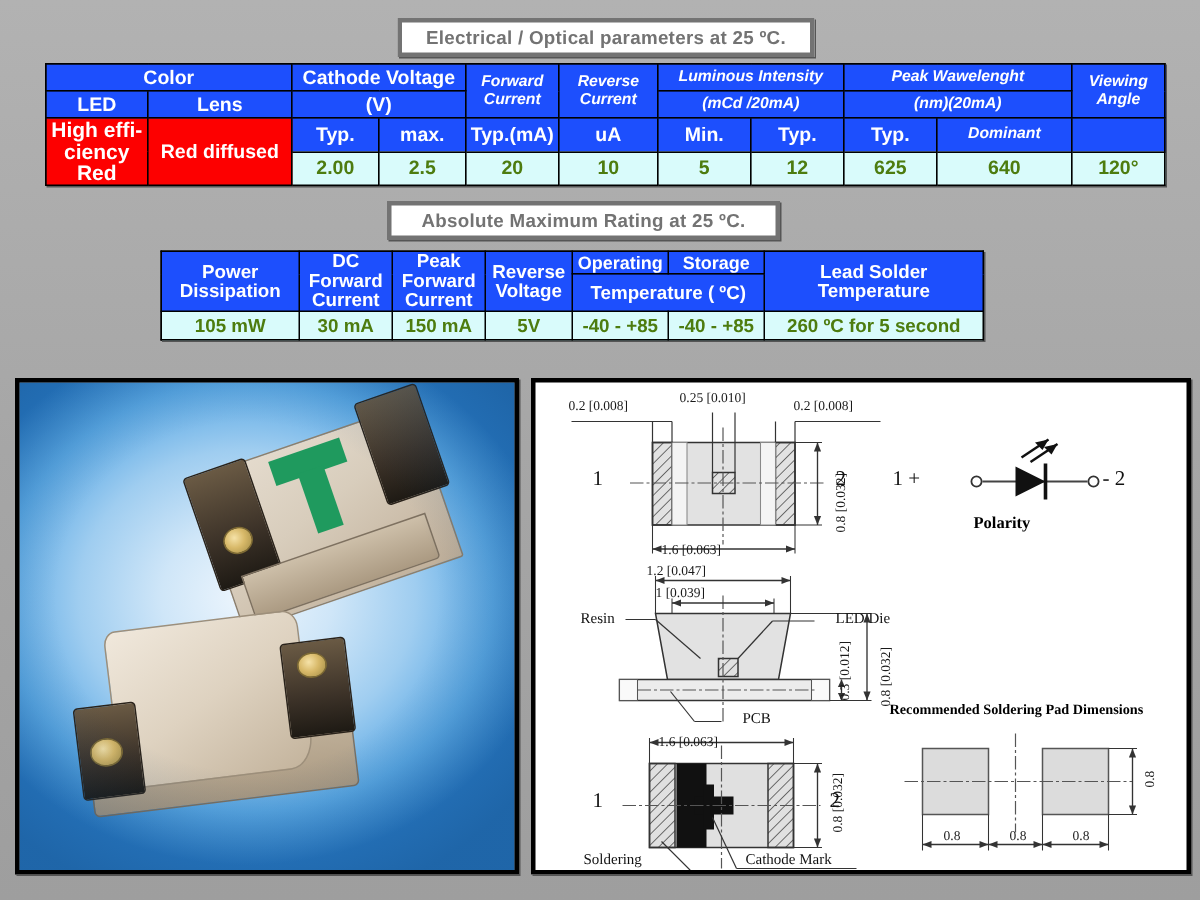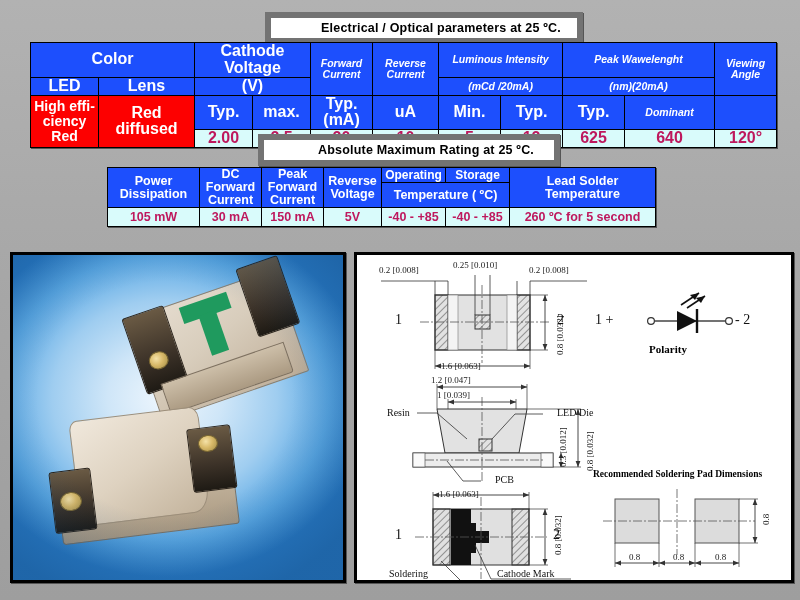--- a/index.html
+++ b/index.html
@@ -13,30 +13,29 @@
   body {
     background: #a9a9a9;
     background-image: linear-gradient(180deg, #b2b2b2 0%, #a6a6a6 50%, #9e9e9e 100%);
     position: relative;
   }
   .abs { position: absolute; }
 
   
   .title-plate {
     background: #ffffff;
-    border: 6px solid #737373;
+    border: 3px solid #737373;
     box-shadow: 1px 1px 0 #555;
     text-align: center;
     font-weight: bold;
-    color: #000000;
+    color: #737373;
     display: flex;
     align-items: center;
     justify-content: center;
     letter-spacing: 0.2px;
-    padding-left: 34px;
   }
 
   
   table.spec {
     border-collapse: collapse;
     background: #0f0f0f;
     box-shadow: 1px 1px 0 #555;
     table-layout: fixed;
   }
   table.spec td {
@@ -50,23 +49,23 @@
   td.hdr {
     background: #1d4ffd;
     color: #ffffff;
   }
   td.red {
     background: #fd0000;
     color: #ffffff;
   }
   td.val {
     background: #d9fbfb;
-    color: #be185d;
-  }
-  .t1 td { font-size: 16px; height: 17px; }
+    color: #4d7c0f;
+  }
+  .t1 td { font-size: 13px; height: 17px; }
   .t1 td.small { font-size: 10.5px; font-style: italic; }
   .t1 td.tiny { font-size: 14px; }
   .t2 td { font-size: 12.5px; }
   .t2 td.small { font-size: 12px; }
 
   
   #photo-panel {
     left: 10px; top: 252px; width: 330px; height: 325px;
     border: 3px solid #000;
     background: radial-gradient(ellipse 62% 55% at 46% 44%,

